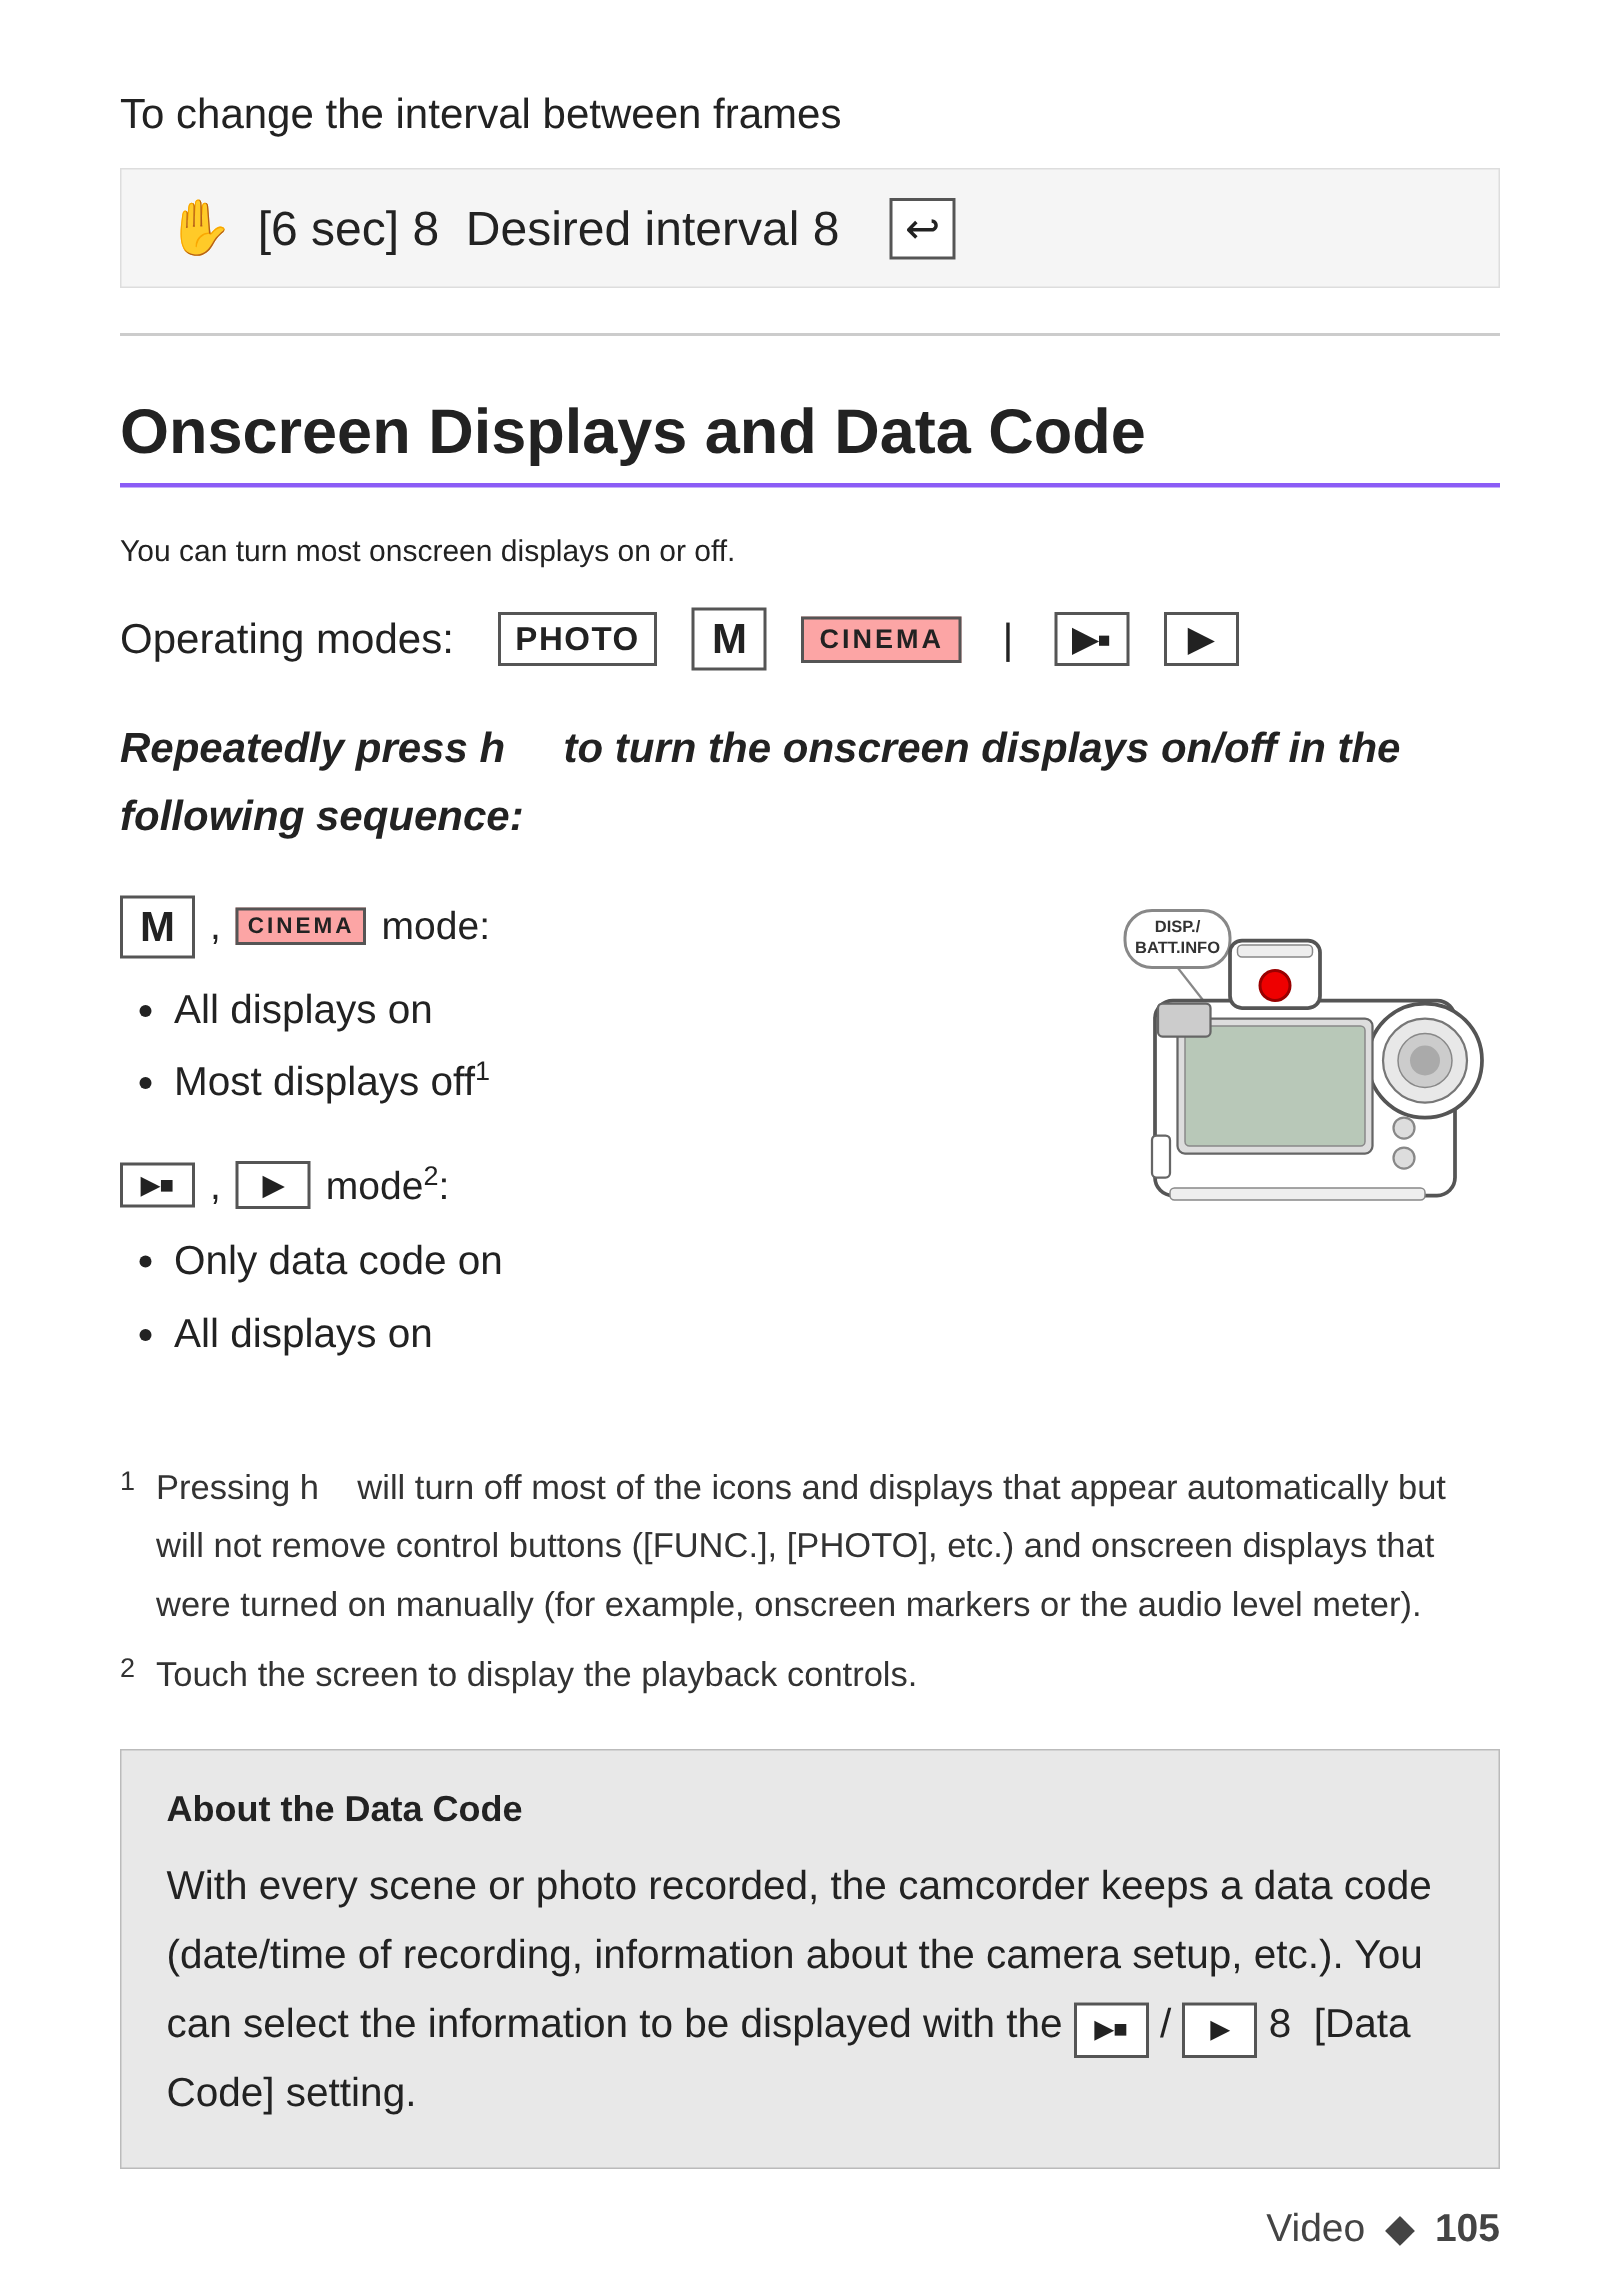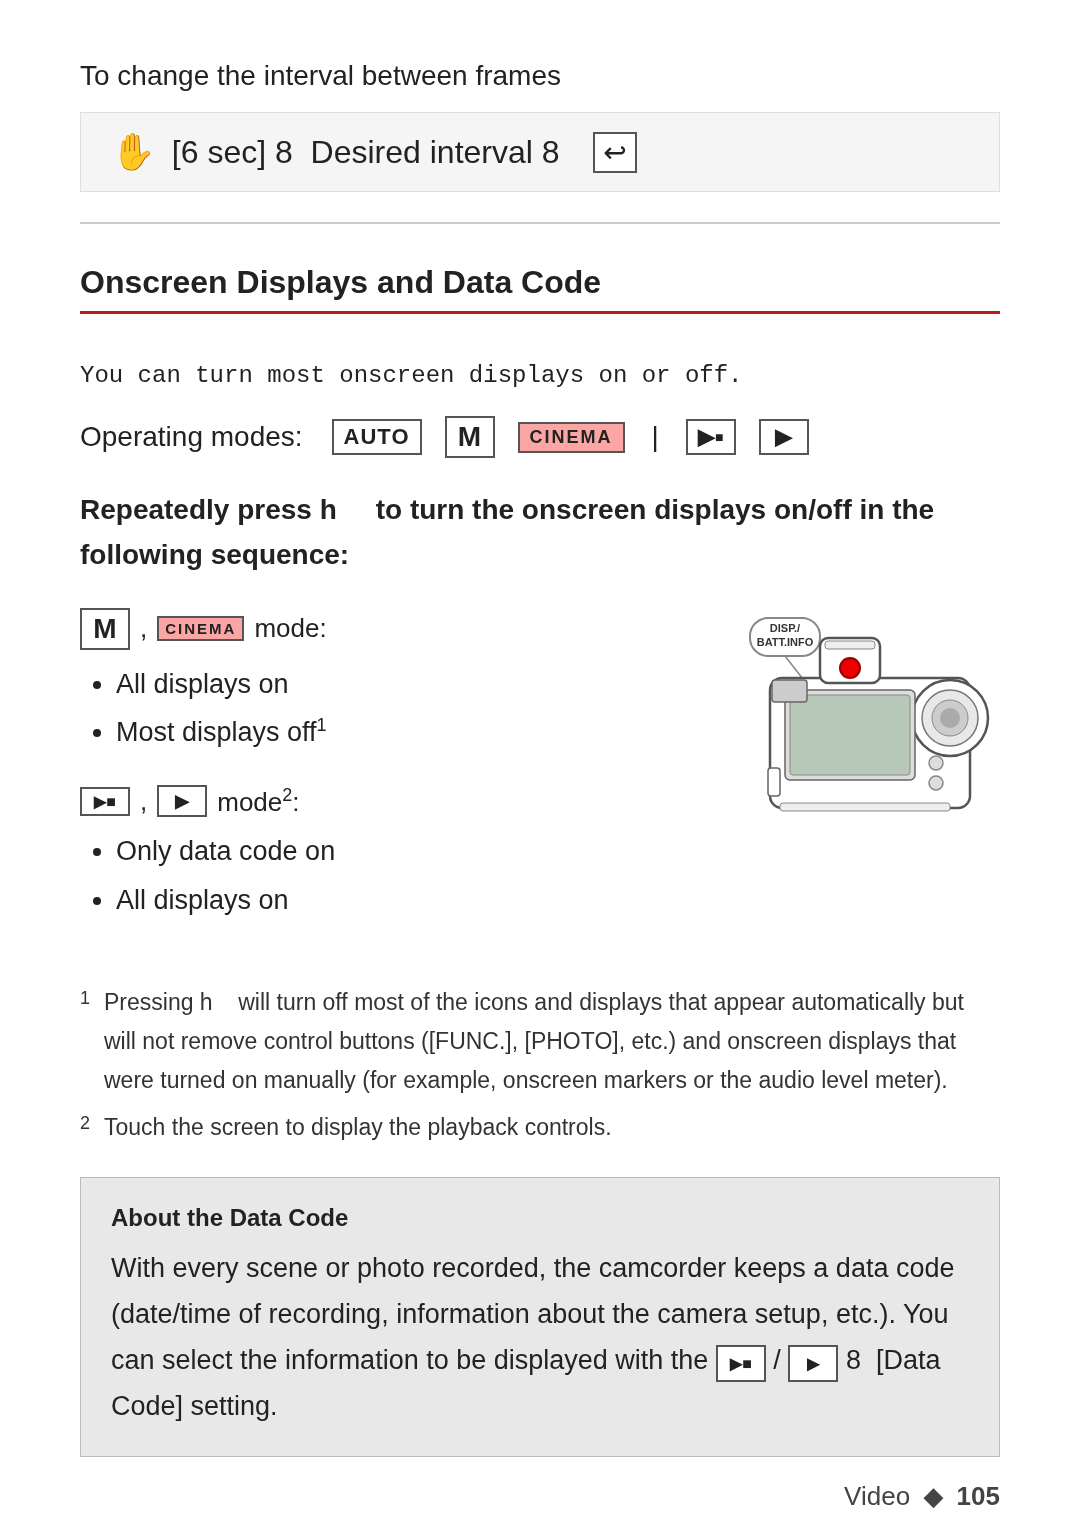--- a/index.html
+++ b/index.html
@@ -45,31 +45,30 @@
       padding: 2px 8px;
       font-size: 28px;
       background: #fff;
     }
 
     
     .section-main {
       margin-bottom: 40px;
     }
     .section-title {
-      font-size: 32px;
-      font-weight: bold;
-      border-bottom: 3px solid #b91c1c;
+      font-size: 42px;
+      font-weight: bold;
+      border-bottom: 3px solid #8b5cf6;
       padding-bottom: 10px;
-      margin-bottom: 44px;
+      margin-bottom: 28px;
     }
     .intro-text {
-      font-size: 24px;
+      font-size: 20px;
       margin-bottom: 22px;
       line-height: 1.5;
-      font-family: Liberation Mono, monospace;
     }
 
     
     .operating-modes {
       display: flex;
       align-items: center;
       gap: 23px;
       margin-bottom: 30px;
       font-size: 28px;
     }
@@ -117,20 +116,21 @@
     }
 
     
     .press-instruction {
       font-size: 28px;
       line-height: 1.6;
       margin-bottom: 30px;
     }
     .press-instruction strong {
       font-weight: bold;
+      font-style: italic;
     }
 
     
     .two-col {
       display: flex;
       gap: 30px;
       margin-bottom: 30px;
     }
     .col-left {
       flex: 1.2;
@@ -230,21 +230,21 @@
     <span class="bracket-arrow">↩</span>
   </div>
 </div>
 
 <div class="section-main">
   <h2 class="section-title">Onscreen Displays and Data Code</h2>
   <p class="intro-text">You can turn most onscreen displays on or off.</p>
 
   <div class="operating-modes">
     <span class="mode-label">Operating modes:</span>
-    <span class="mode-badge auto">AUTO</span>
+    <span class="mode-badge auto">PHOTO</span>
     <span class="mode-badge m-mode">
         <strong>M</strong>
       </span>
     <span class="mode-badge cinema">CINEMA</span>
     <span class="mode-separator">|</span>
     <span class="mode-badge playback">▶<sub style="font-size:14px">■</sub></span>
     <span class="mode-badge camera">▶</span>
   </div>
 
   <div class="press-instruction">

